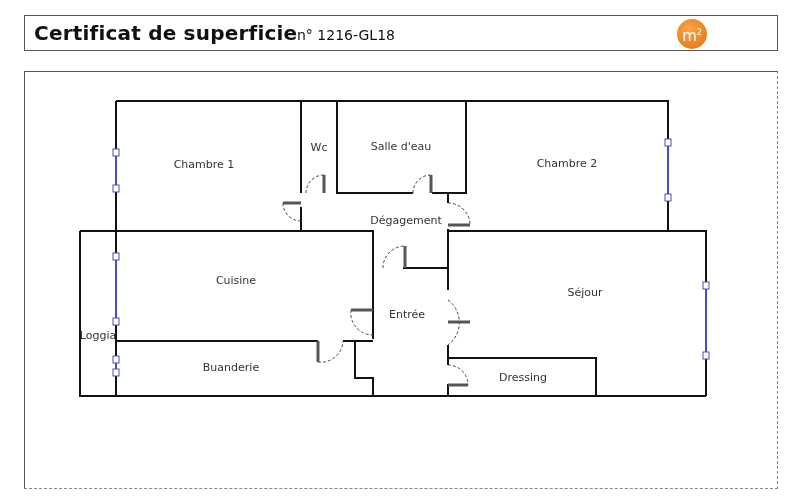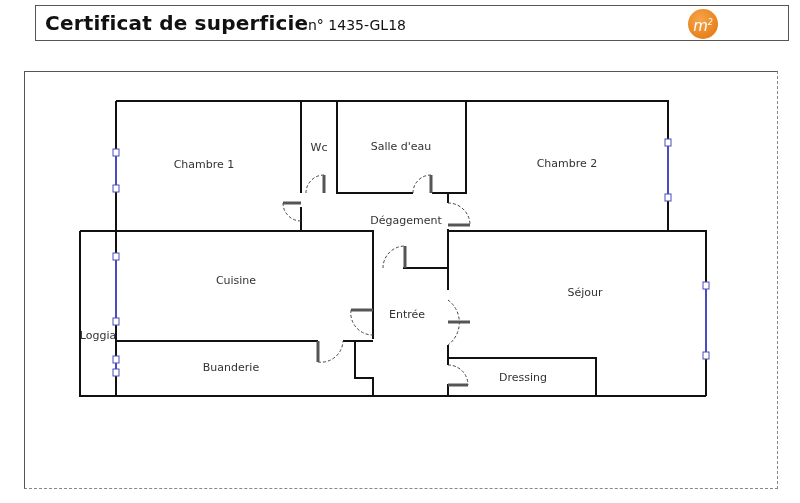--- a/index.html
+++ b/index.html
@@ -1,33 +1,33 @@
 <!DOCTYPE html>
 <html><head>
 <meta charset="utf-8">
 <style>
   html, body { margin:0; padding:0; background:#ffffff; }
   body { width:800px; height:503px; position:relative; overflow:hidden; font-family:"DejaVu Sans", sans-serif; }
-  .header { position:absolute; left:24px; top:5px; width:754px; height:36px; border:1px solid #555; box-sizing:border-box; background:#fff;margin-left:11px; }
+  .header { position:absolute; left:24px; top:15px; width:754px; height:36px; border:1px solid #555; box-sizing:border-box; background:#fff; }
   .title { position:absolute; left:9px; top:5px; font-family:"DejaVu Sans", sans-serif; font-weight:bold; font-size:20px; color:#111; letter-spacing:0.2px; }
   .cert-no { position:absolute; left:272px; top:11px; font-size:14px; color:#111; }
-  .badge { position:absolute; right:10px; top:1px; width:90px; height:32px;font-style:italic; }
+  .badge { position:absolute; right:10px; top:1px; width:90px; height:32px; }
   .m2 { position:absolute; left:0; top:2px; width:30px; height:30px; border-radius:50%; background:radial-gradient(circle at 40% 35%, #f6a54a, #e8811c 70%); color:#fff; font-size:15px; text-align:center; line-height:28px; }
   .m2 sup { font-size:8px; }
   .loi { position:absolute; left:34px; top:0px; width:56px; text-align:center; color:#1f3b66; font-weight:bold; font-size:12px; line-height:15px; font-family:"Liberation Sans", sans-serif; }
   .frame { position:absolute; left:24px; top:71px; width:754px; height:418px; border:1px solid #555; border-right:1px dashed #888; border-bottom:1px dashed #888; box-sizing:border-box; }
   svg.plan { position:absolute; left:0; top:0; }
   .label { font-family:"DejaVu Sans", sans-serif; font-size:11px; fill:#333; }
 </style>
 </head>
 <body>
 
 <div class="header">
   <span class="title">Certificat de superficie</span>
-  <span class="cert-no">n° 1435-GL18</span>
+  <span class="cert-no">n° 1216-GL18</span>
   <div class="badge">
     <div class="m2"><span>m</span><sup>2</sup></div>
   </div>
 </div>
 
 <div class="frame"></div>
 
 <svg class="plan" width="800" height="503">
   <g stroke="#111" stroke-width="2" fill="none">
 

